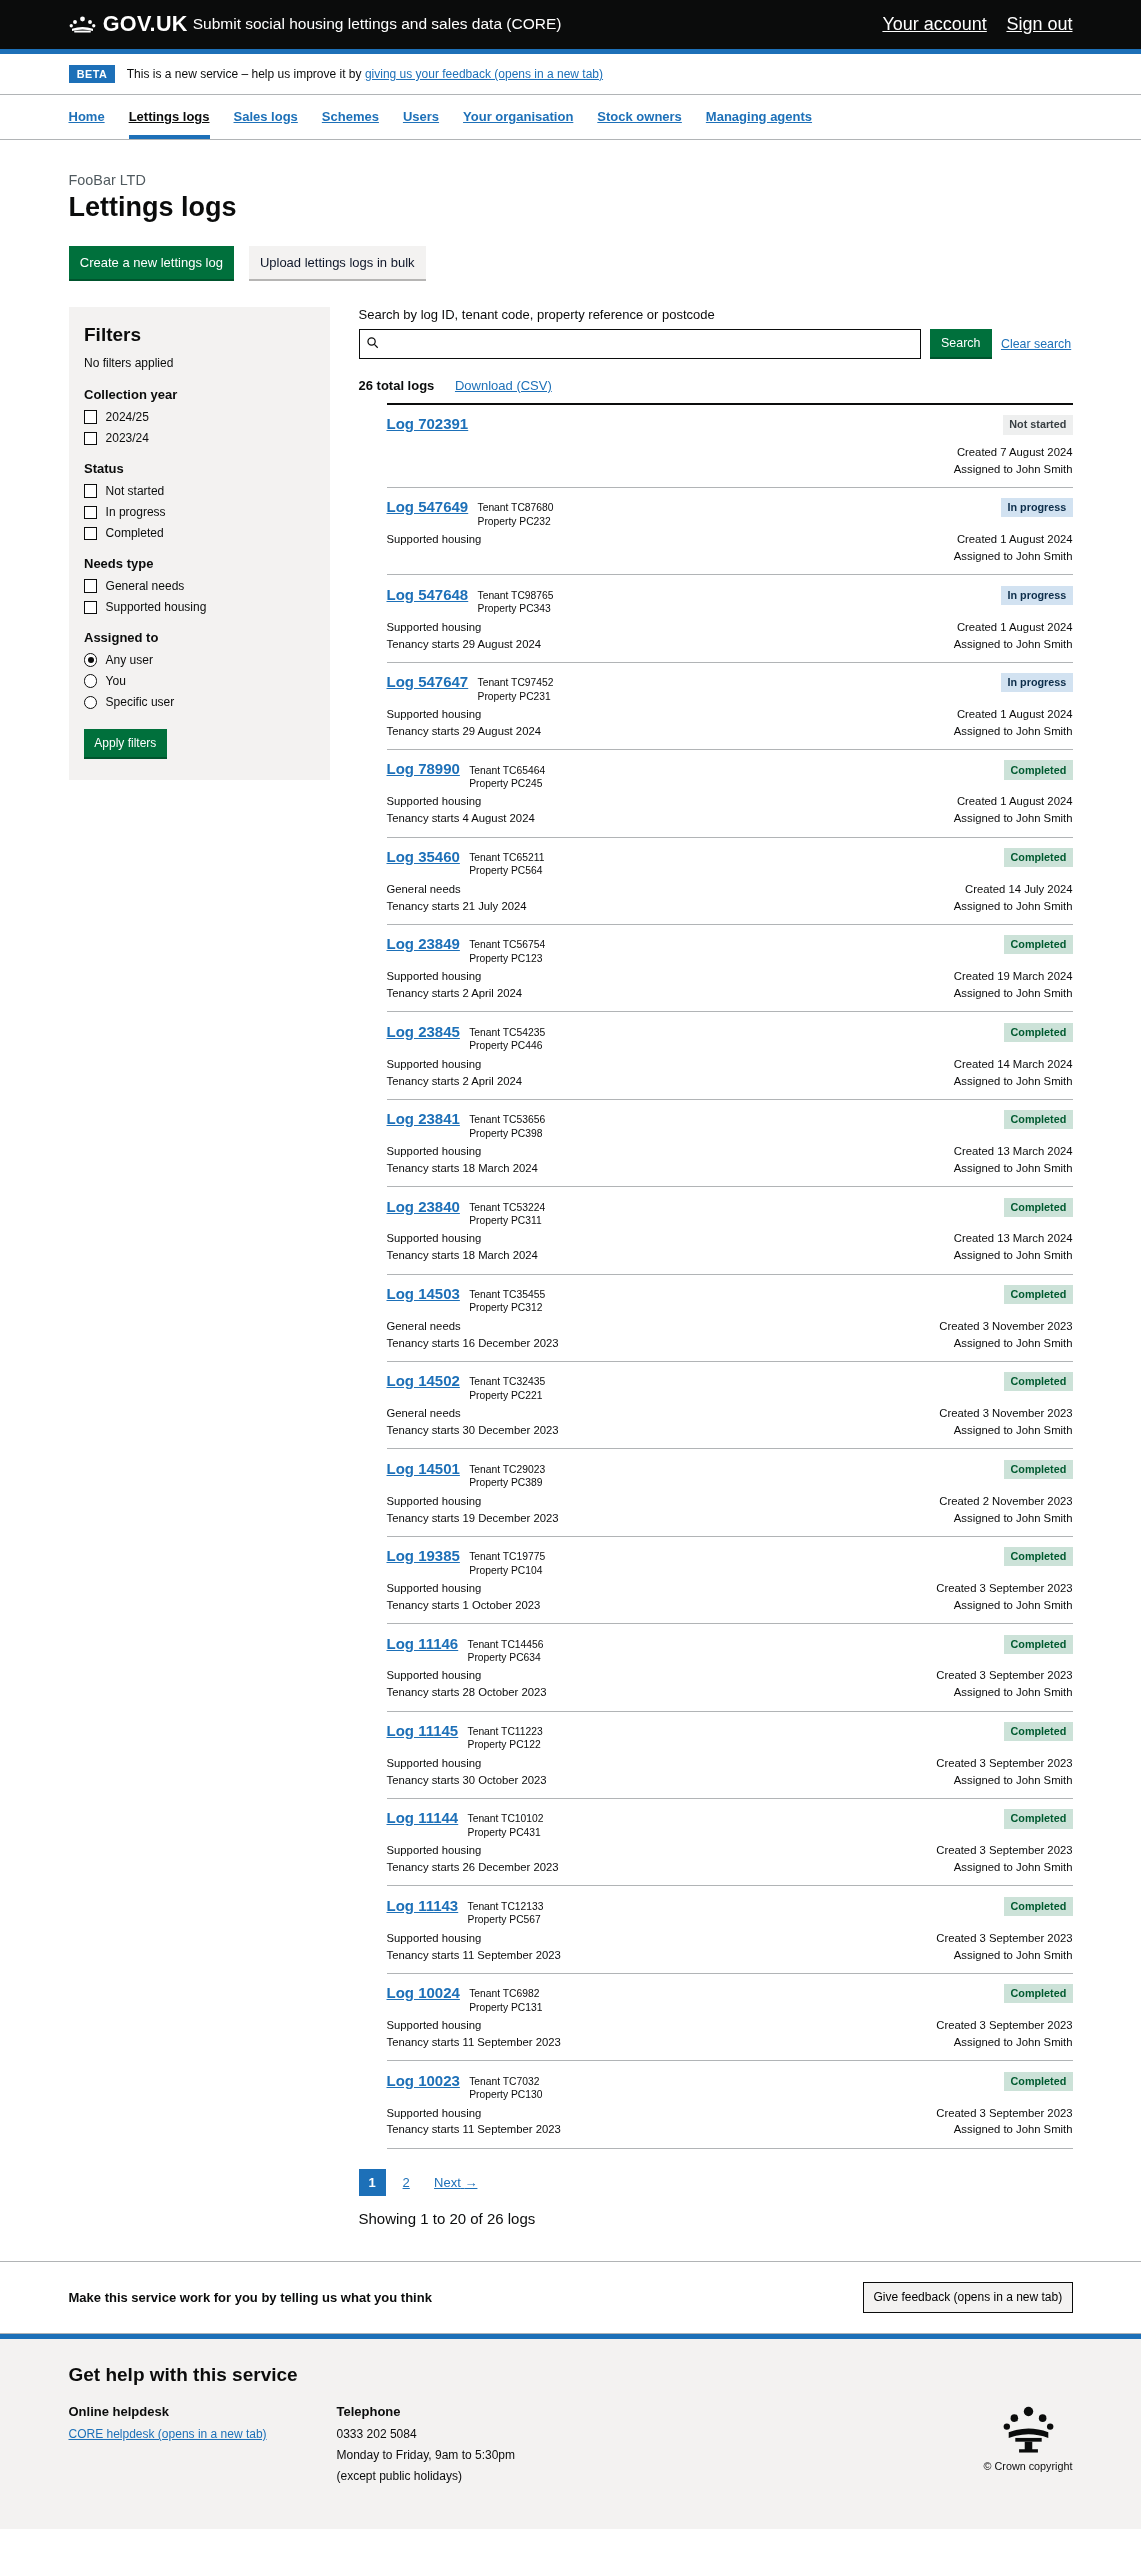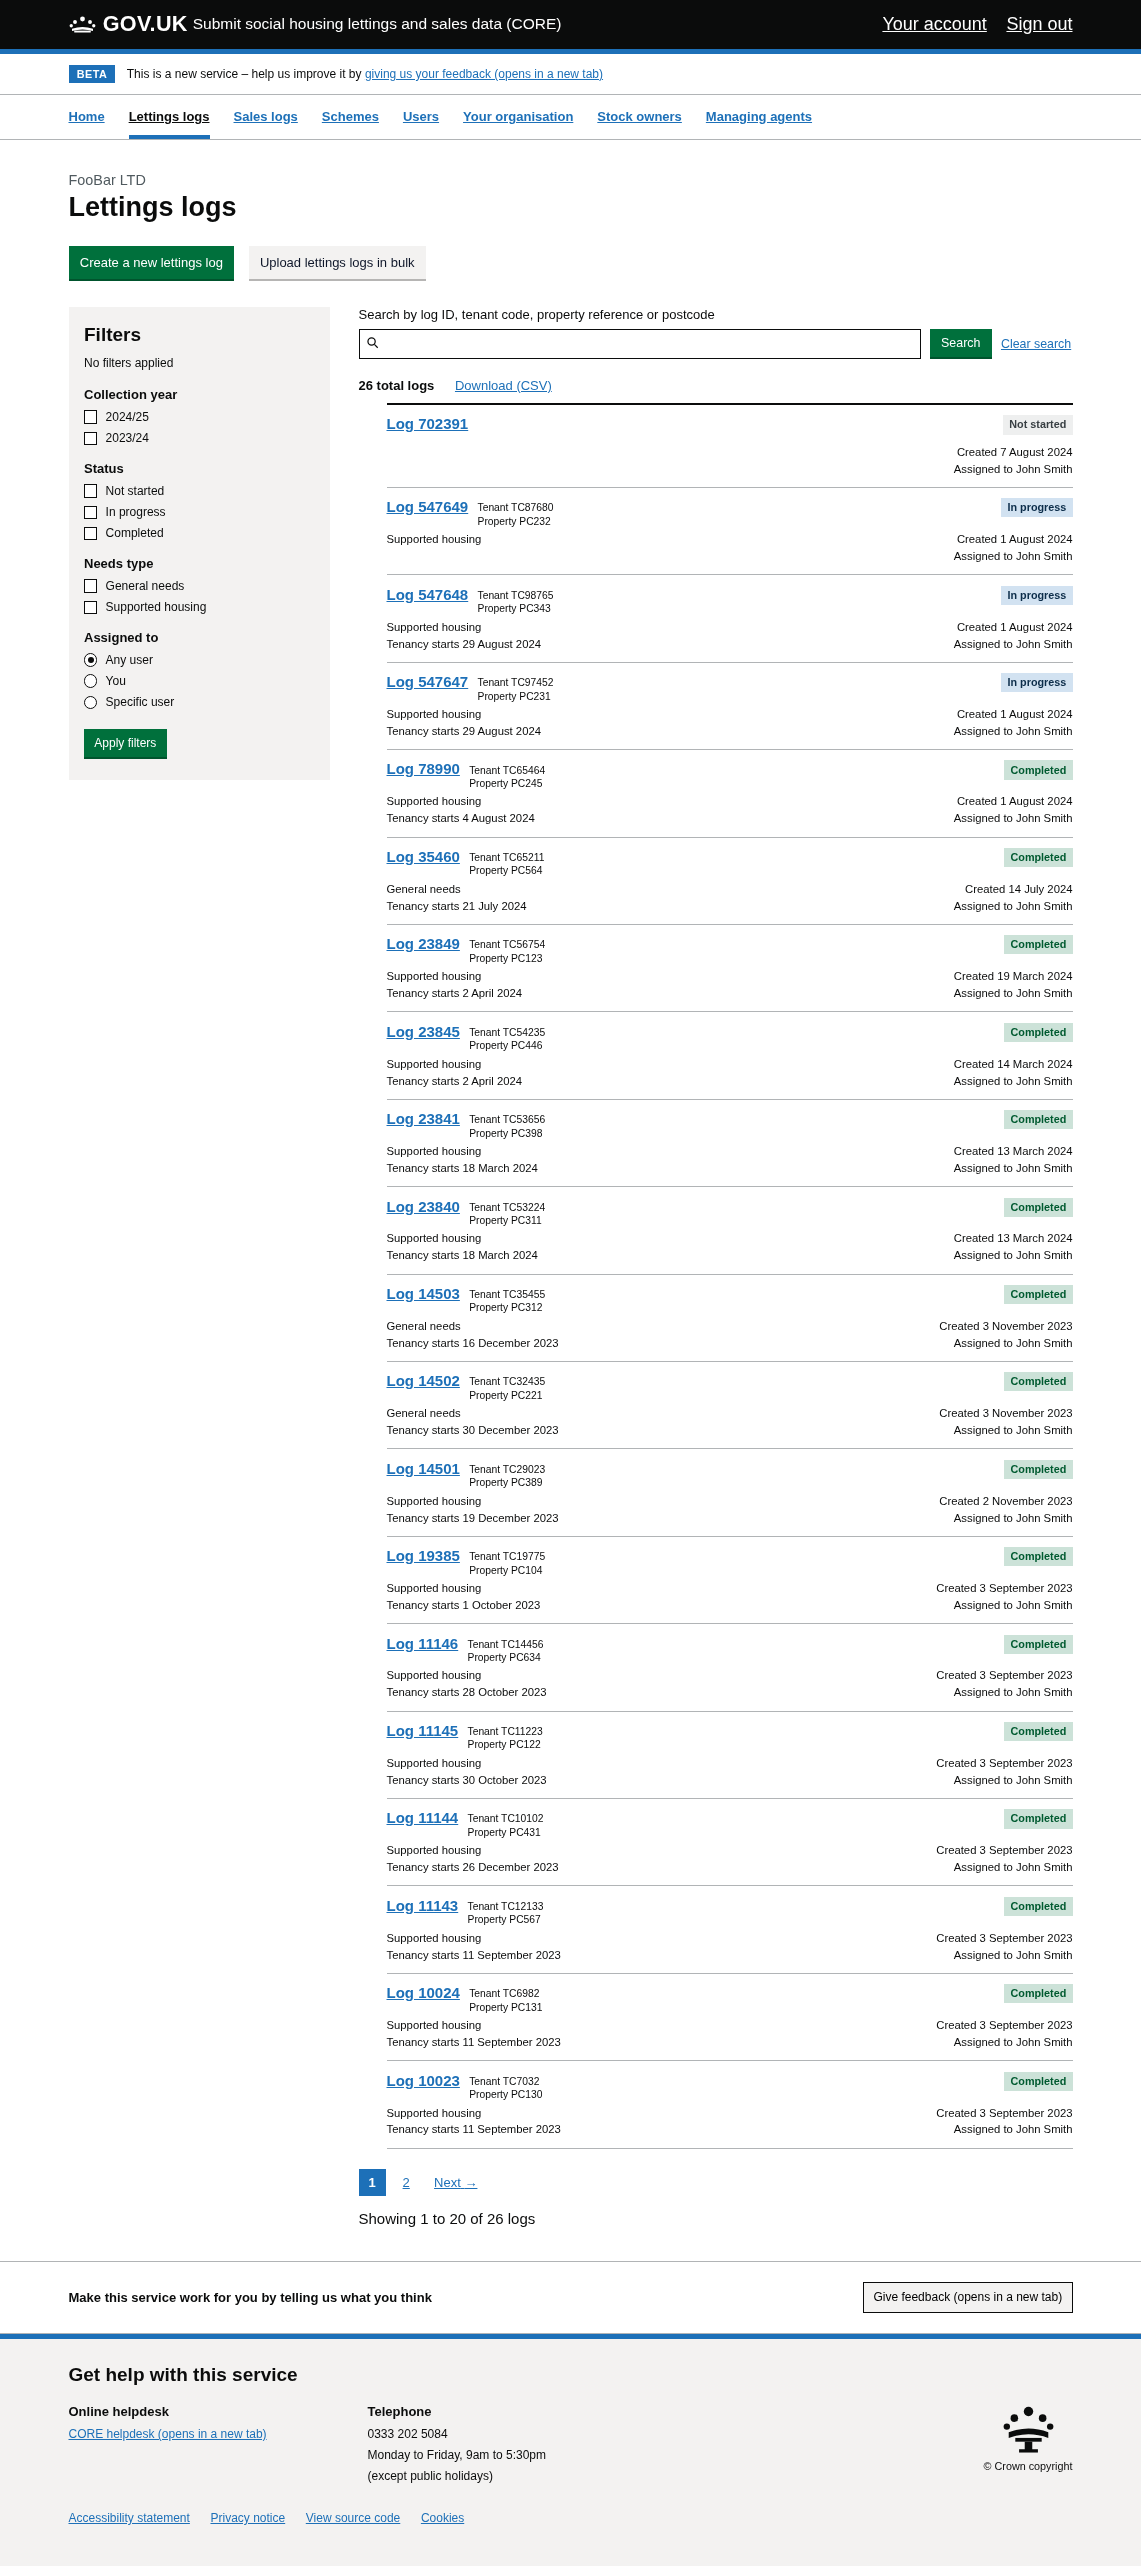--- a/index.html
+++ b/index.html
@@ -371,21 +371,21 @@
   }
   .footer-inner {
     max-width: 1066px;
     margin:0 auto;
     padding: 25px 31px 20.6px 31px;
   }
   .footer h2 {
     font-size: 19px;
     margin: 0 0 17.5px 0;
   }
-  .help-cols { display:flex; gap: 31px; }
+  .help-cols { display:flex; }
   .help-col { flex: 0 0 268px; }
   .help-col h3 { font-size: 13px; margin:0 0 6.2px 0; }
   .help-col p, .help-col a { font-size: 12px; line-height:1.5; margin:0 0 3.1px 0; }
   .help-col a { color:#1d70b8; text-decoration: underline; display:inline-block; }
   .crown-footer { margin-left:auto; text-align:center; }
   .copyright { font-size: 10.8px; margin-top: 5.2px; }
   .footer-links {
     display:flex;
     gap: 20.6px;
     margin-top: 23px;
@@ -1085,24 +1085,18 @@
               <circle cx="53" cy="24" r="3.4"></circle>
               <path d="M9 30 Q30 22 51 30 L51 36 Q30 28 9 36 Z"></path>
               <rect x="16" y="36" width="28" height="4"></rect>
               <rect x="26" y="40" width="8" height="10"></rect>
               <rect x="20" y="48" width="20" height="3.5"></rect>
             </svg>
           </span>
           <div class="copyright">© Crown copyright</div>
         </div>
       </div>
-      <div class="footer-links">
-        <a>Accessibility statement</a>
-        <a>Privacy notice</a>
-        <a>View source code</a>
-        <a>Cookies</a>
-      </div>
       <div class="footer-bottom-space"></div>
     </div>
   </footer>
 
 </div>
 
 
 </body></html>

